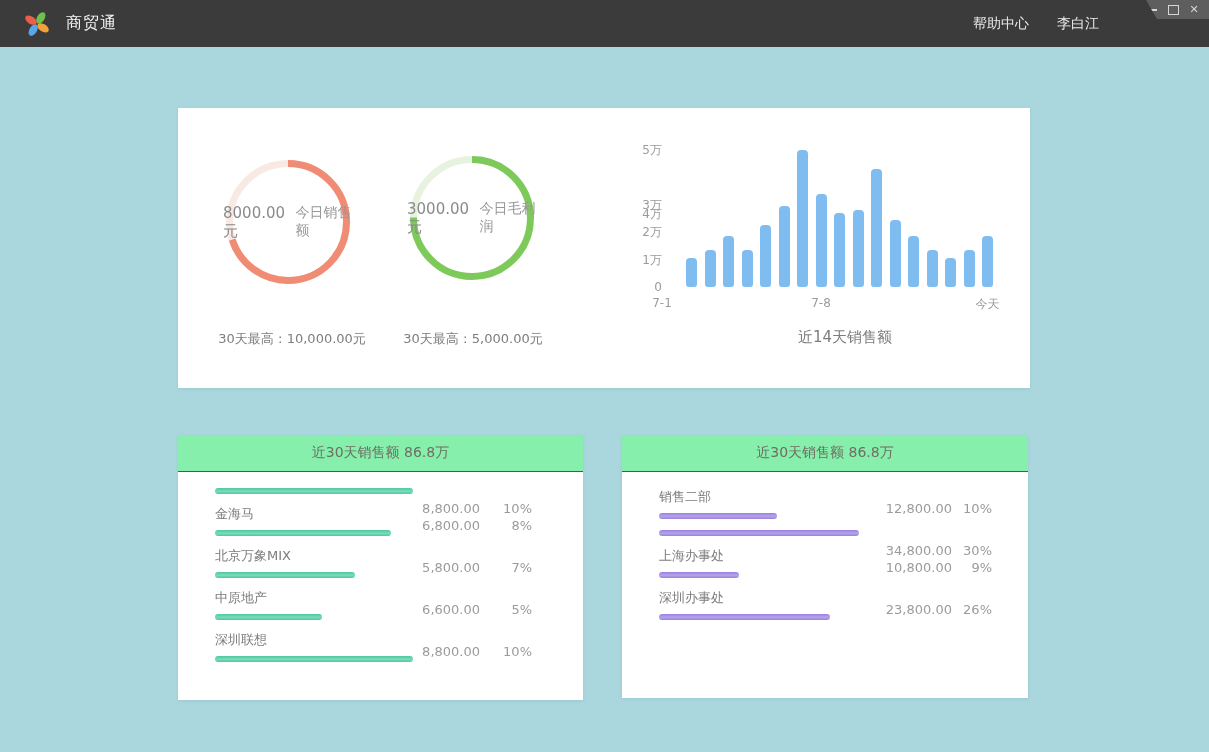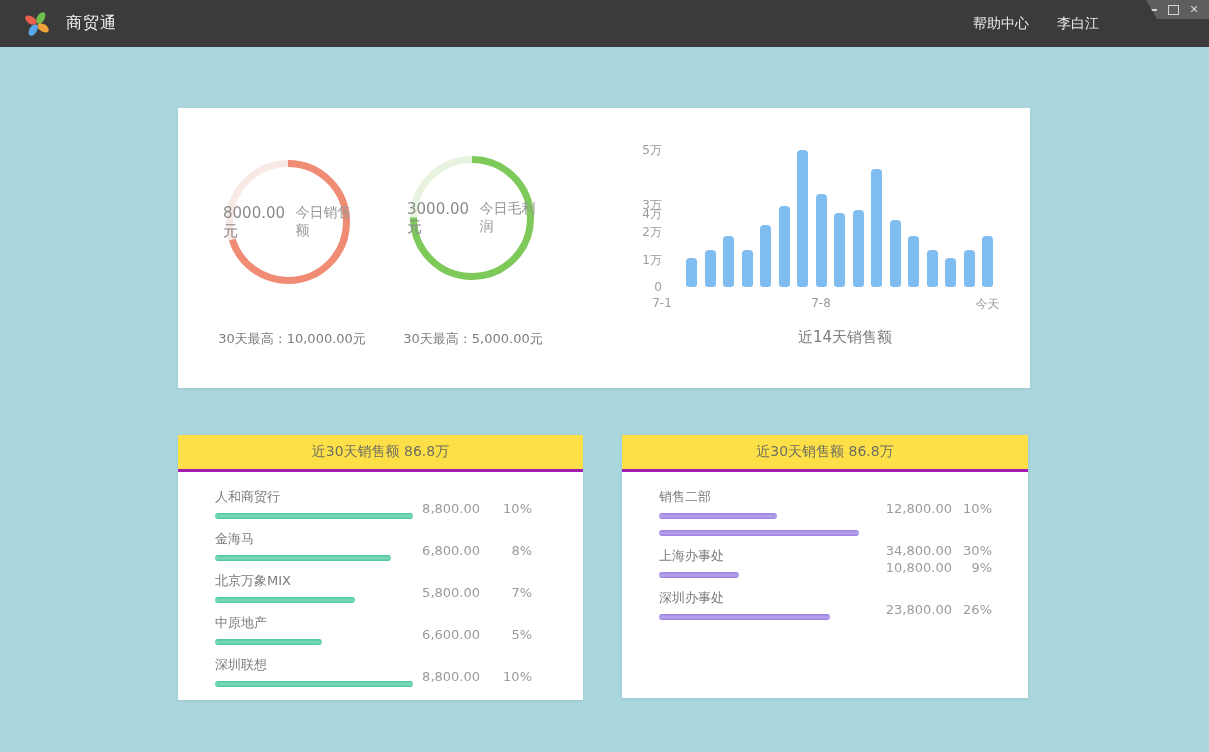--- a/index.html
+++ b/index.html
@@ -51,21 +51,21 @@
 
   
   .y-tick { position:absolute; left:436px; width:48px; text-align:right; font-size:12px; color:#9b9b9b; line-height:16px; }
   #plot { position:absolute; left:508px; top:42px; width:316px; height:137px; display:flex; align-items:flex-end; gap:7.5px; }
   .chart-bar { width:11px; background:#7fbcf0; border-radius:4px 4px 3px 3px; }
   .x-tick { position:absolute; top:188px; transform:translateX(-50%); font-size:12px; color:#9b9b9b; white-space:nowrap; }
   .chart-title { position:absolute; left:667px; top:220px; transform:translateX(-50%); font-size:15px; color:#7d7d7d; white-space:nowrap; }
 
   
   .card-header {
-    height:37px; background:#fde047; border-bottom:3px solid #a21caf;
+    height:37px; background:#86efac; border-bottom:1px solid #a21caf;
     display:flex; align-items:center; justify-content:center;
     font-size:14px; color:#6e6e62;
   }
   .rank-body { padding:16px 0 0 37px; }
   .rank-row { position:relative; margin-bottom:11px; }
   .rank-name { font-size:13px; color:#7b7b7b; margin-bottom:7px; }
   .rank-bar { height:6px; border-radius:3px; }
   #customer-card .rank-bar { background:linear-gradient(to bottom,#4cc8a0,#7ddabd 55%,#4cc8a0); }
   #department-card .rank-bar { background:linear-gradient(to bottom,#9a80e0,#b6a3ea 55%,#9a80e0); }
   .rank-value { position:absolute; top:13px; display:flex; align-items:baseline; font-size:13px; color:#9b9b9b; }
@@ -155,21 +155,20 @@
       <div class="x-tick" style="left: 643px;">7-8</div>
       <div class="x-tick" style="left: 809.5px;">今天</div>
     </div>
   <div class="chart-title">近14天销售额</div>
 </div>
 
 <div class="card" id="customer-card">
   <div class="card-header">近30天销售额 86.8万</div>
   <div class="rank-body" id="customer-list">
       <div class="rank-row">
-        <div class="rank-name">人和商贸行</div>
         <div class="rank-bar" style="width: 198px;"></div>
         <div class="rank-value">
           <span class="rank-num">8,800.00</span>
           <span class="rank-pct">10%</span>
         </div>
       </div>
       <div class="rank-row">
         <div class="rank-name">金海马</div>
         <div class="rank-bar" style="width: 176px;"></div>
         <div class="rank-value">

